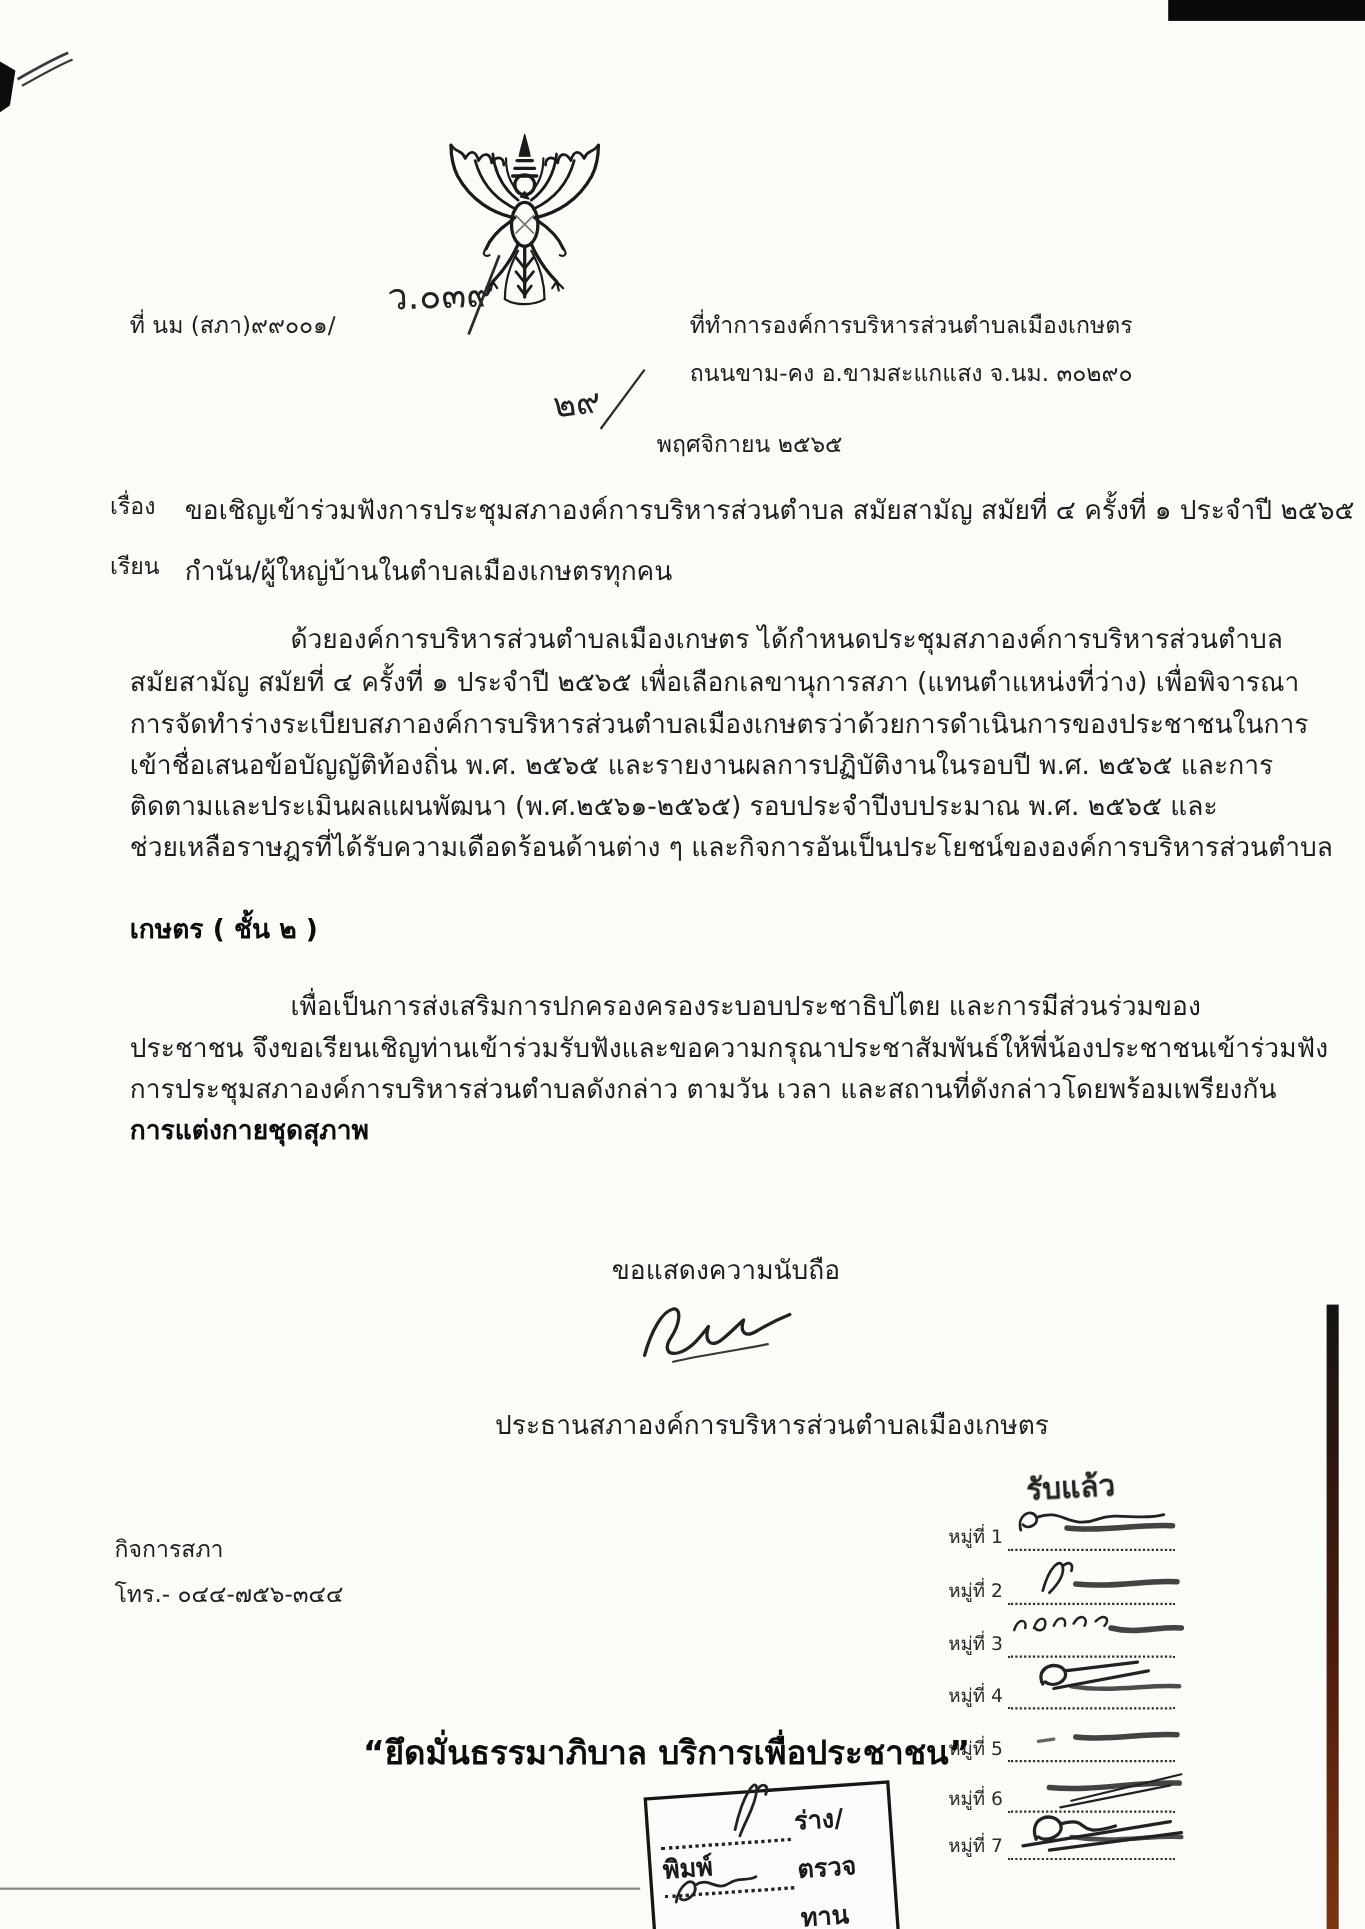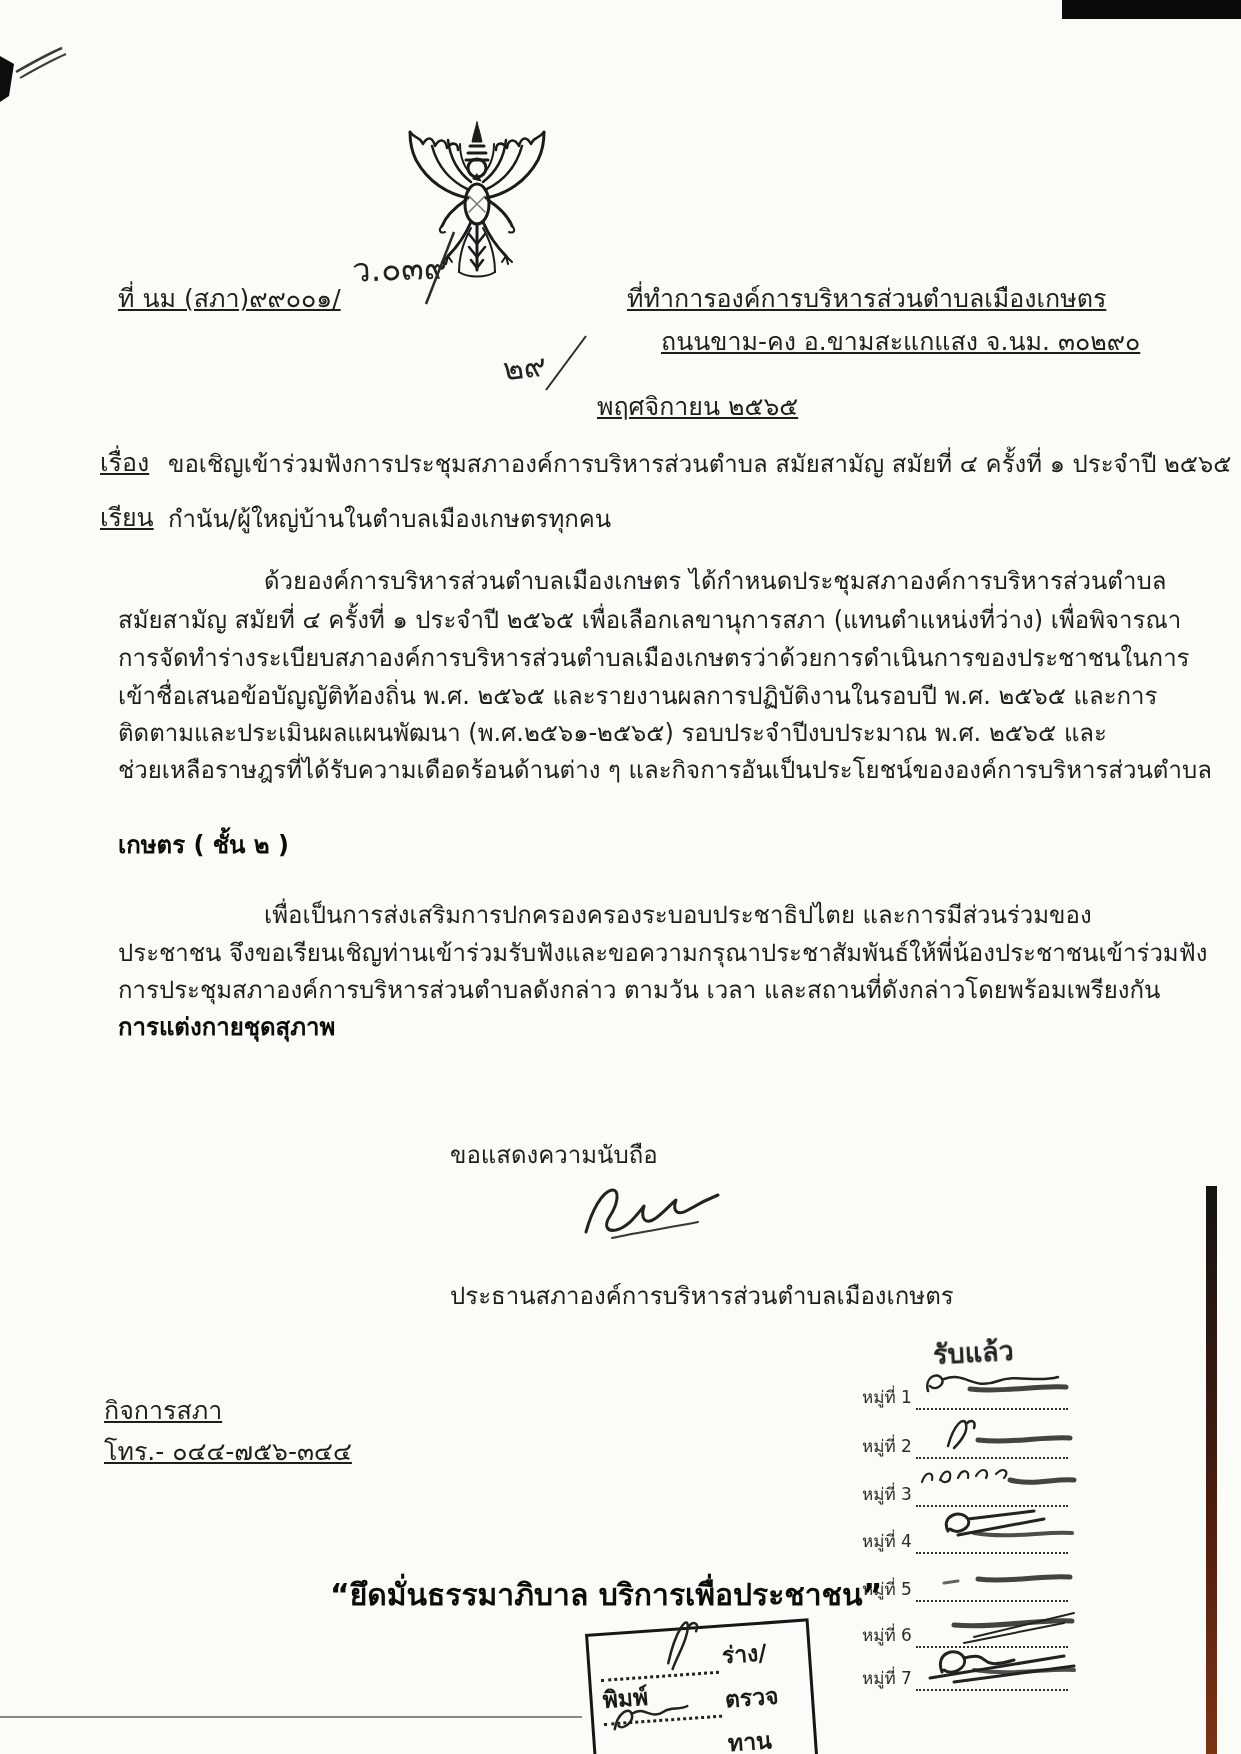--- a/index.html
+++ b/index.html
@@ -3,24 +3,24 @@
 <meta charset="utf-8">
 <style>
   html,body{margin:0;padding:0;background:#9a9a9a;}
   .page{
     position:relative;width:1241px;height:1754px;margin:0 auto;
     background:#fbfbf8;overflow:hidden;
     font-family:"DejaVu Sans","Liberation Sans",sans-serif;
     color:#1e1e1e;
   }
   .t{position:absolute;white-space:nowrap;font-size:24px;line-height:1.25;}
-  .sz25{font-size:25px;text-decoration:underline;}
+  .sz25{font-size:21px;}
   .b{font-weight:700;color:#0c0c0c;}
   .hand{font-family:"DejaVu Sans",sans-serif;color:#222;}
-  .center{white-space:nowrap;}
+  .center{text-align:center;white-space:nowrap;}
   .moo{position:absolute;left:862px;height:34px;font-size:17px;color:#2b2b2b;}
   .moo .dots{display:inline-block;width:152px;height:22px;border-bottom:2px dotted #2f2f2f;margin-left:4px;vertical-align:bottom;}
   .moo svg{position:absolute;left:52px;top:-18px;}
   .stampbox{
     position:absolute;left:585px;top:1634px;width:224px;height:140px;
     border:3px solid #161616;background:rgba(252,252,250,.6);
     transform:rotate(-4deg);transform-origin:top left;padding:10px 8px 0 10px;box-sizing:border-box;
   }
   .stamp-row{position:relative;height:44px;font-size:23px;color:#1a1a1a;}
   .stamp-row .sdots{display:inline-block;width:118px;height:24px;border-bottom:3px dotted #222;margin-right:4px;vertical-align:bottom;}
@@ -78,21 +78,21 @@
     </g>
   </svg>
 
   <div class="t sz25" style="left:118px;top:283px">ที่ นม (สภา)๙๙๐๐๑/</div>
   <div class="t hand" style="left:352px;top:248px;font-size:33px;transform:rotate(-2deg)">ว.๐๓๙</div>
   <svg class="artifact" style="left:406px;top:228px;" width="60" height="78" viewBox="0 0 60 78">
     <path d="M20 76 L48 4" stroke="#2a2a2a" stroke-width="2.5" fill="none"></path>
   </svg>
 
   <div class="t sz25" style="left:627px;top:283px">ที่ทำการองค์การบริหารส่วนตำบลเมืองเกษตร</div>
-  <div class="t sz25" style="left:661px;top:326px">ถนนขาม-คง อ.ขามสะแกแสง จ.นม.   ๓๐๒๙๐</div>
+  <div class="t sz25" style="left:627px;top:326px">ถนนขาม-คง อ.ขามสะแกแสง จ.นม.   ๓๐๒๙๐</div>
 
   <div class="t hand" style="left:503px;top:348px;font-size:31px;transform:rotate(-7deg)">๒๙</div>
   <svg class="artifact" style="left:540px;top:330px;" width="52" height="62" viewBox="0 0 52 62">
     <path d="M6 60 L46 6" stroke="#2a2a2a" stroke-width="2" fill="none"></path>
   </svg>
   <div class="t sz25" style="left:597px;top:391px">พฤศจิกายน  ๒๕๖๕</div>
 
   <div class="t sz25" style="left:100px;top:447px">เรื่อง</div>
   <div class="t" style="left:168px;top:449px">ขอเชิญเข้าร่วมฟังการประชุมสภาองค์การบริหารส่วนตำบล สมัยสามัญ   สมัยที่ ๔ ครั้งที่ ๑ ประจำปี ๒๕๖๕</div>
   <div class="t sz25" style="left:100px;top:502px">เรียน</div>

